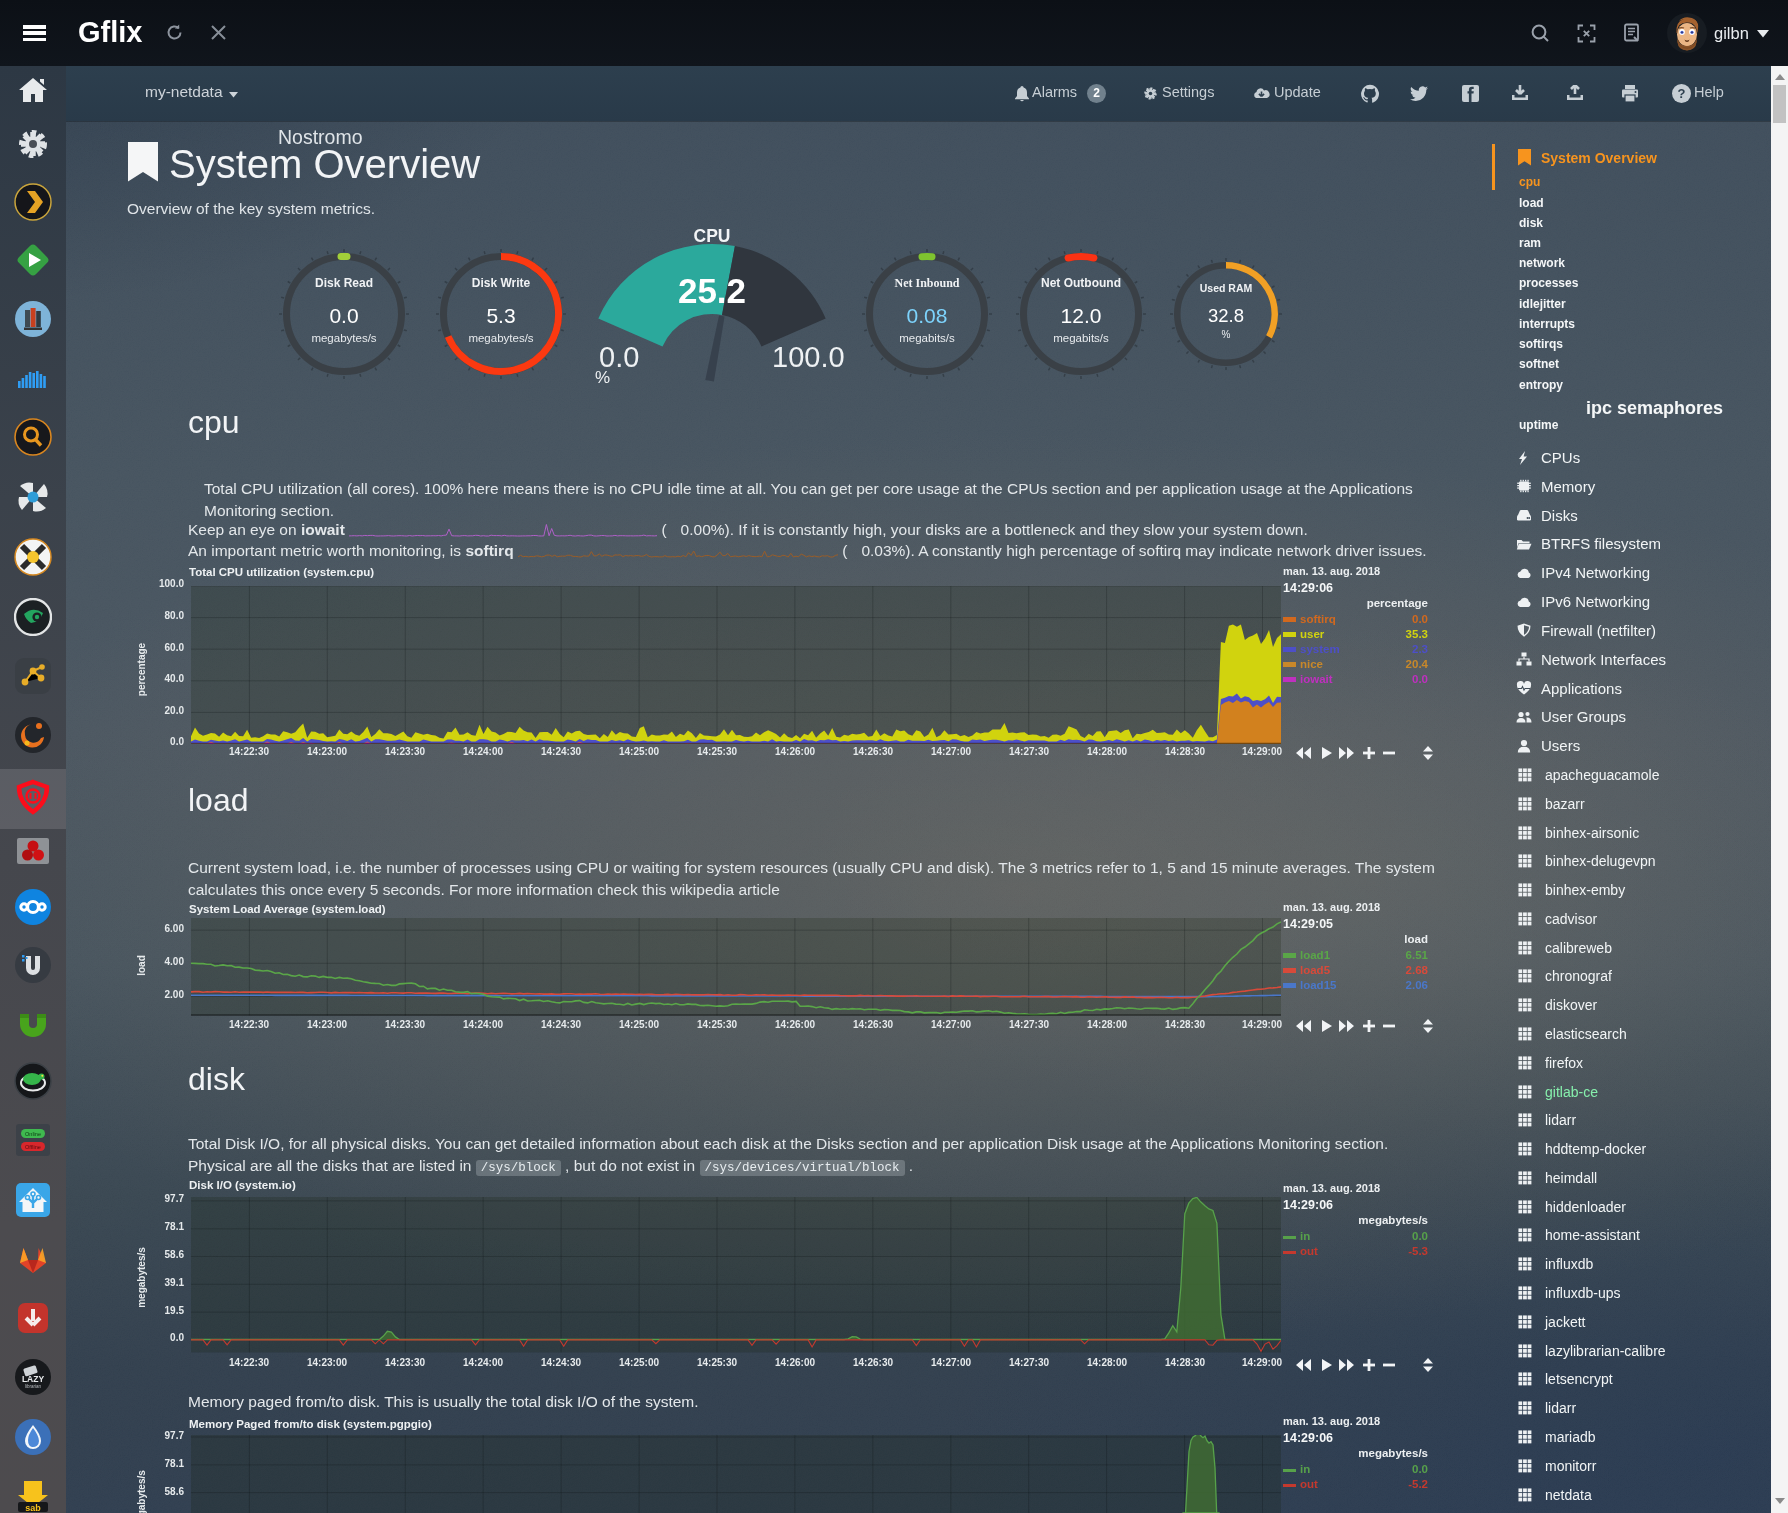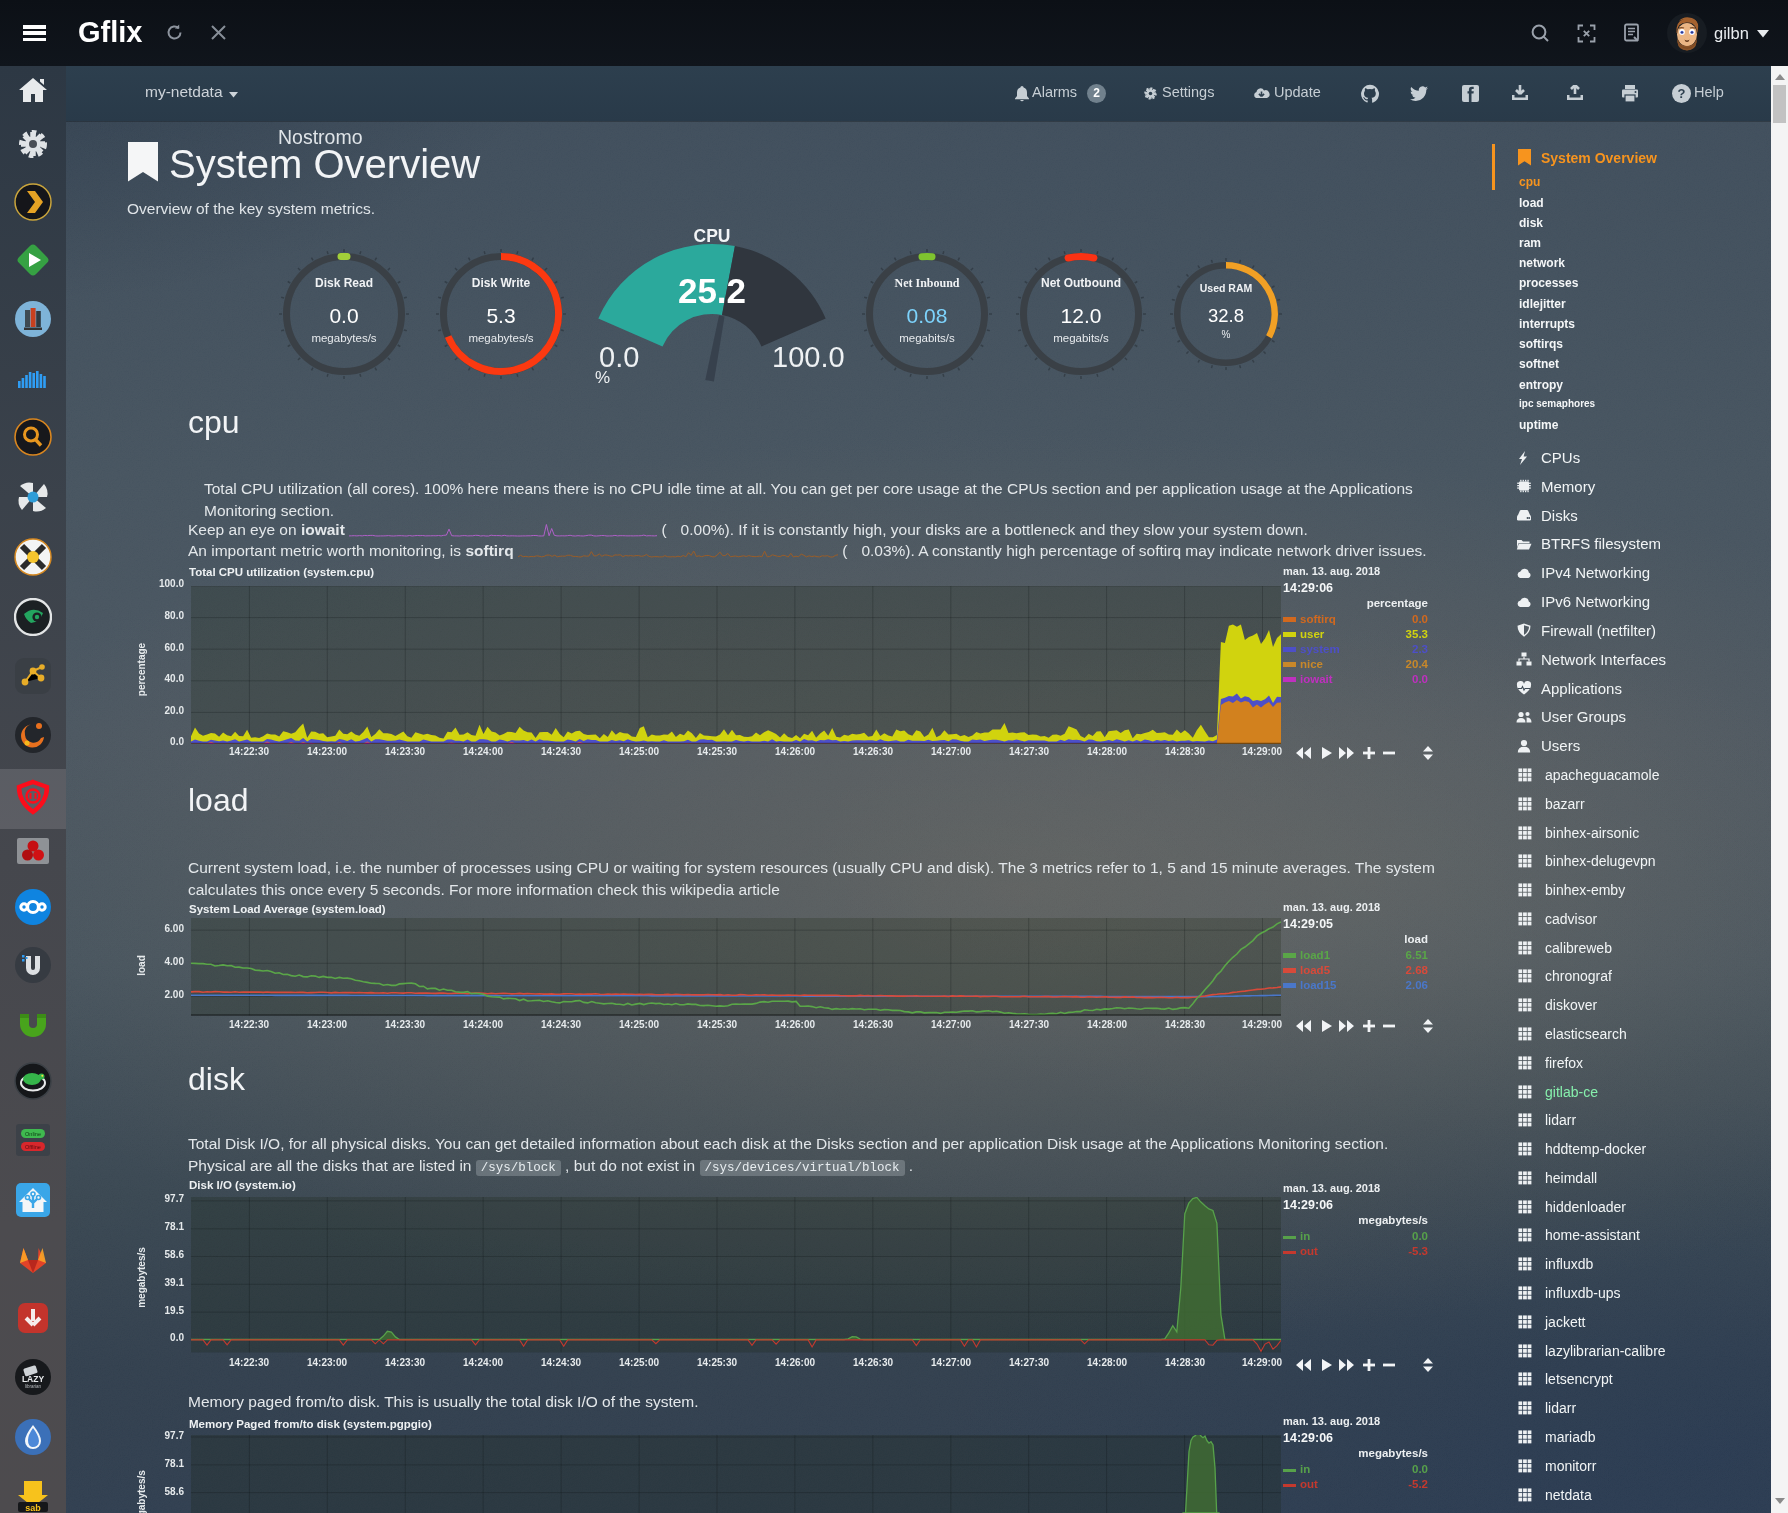--- a/index.html
+++ b/index.html
@@ -754,21 +754,21 @@
 <div class="abs" style="left:1519px;top:195.5px;font-size:12px;font-weight:bold;color:#f5f7f8;">load</div>
 <div class="abs" style="left:1519px;top:215.5px;font-size:12px;font-weight:bold;color:#f5f7f8;">disk</div>
 <div class="abs" style="left:1519px;top:235.8px;font-size:12px;font-weight:bold;color:#f5f7f8;">ram</div>
 <div class="abs" style="left:1519px;top:256px;font-size:12px;font-weight:bold;color:#f5f7f8;">network</div>
 <div class="abs" style="left:1519px;top:276.3px;font-size:12px;font-weight:bold;color:#f5f7f8;">processes</div>
 <div class="abs" style="left:1519px;top:296.5px;font-size:12px;font-weight:bold;color:#f5f7f8;">idlejitter</div>
 <div class="abs" style="left:1519px;top:316.8px;font-size:12px;font-weight:bold;color:#f5f7f8;">interrupts</div>
 <div class="abs" style="left:1519px;top:337px;font-size:12px;font-weight:bold;color:#f5f7f8;">softirqs</div>
 <div class="abs" style="left:1519px;top:357.3px;font-size:12px;font-weight:bold;color:#f5f7f8;">softnet</div>
 <div class="abs" style="left:1519px;top:377.5px;font-size:12px;font-weight:bold;color:#f5f7f8;">entropy</div>
-<div class="abs" style="left:1519px;top:397.8px;font-size:10px;font-weight:bold;color:#f5f7f8;">ipc semaphores</div>
+<div class="abs" style="left:1586px;top:397.8px;font-size:18px;font-weight:bold;color:#f5f7f8;">ipc semaphores</div>
 <div class="abs" style="left:1519px;top:418px;font-size:12px;font-weight:bold;color:#f5f7f8;">uptime</div>
 <svg class="abs" style="left:1516px;top:450.5px;" width="16" height="14" viewBox="0 0 16 14">
     <path d="M9 0 L3 8 h3 L4 14 L11 5.5 h-3.4 L9 0 Z" fill="#eef1f3"></path>
   </svg>
 <div class="abs" style="left:1541px;top:449.0px;font-size:15px;color:#f2f5f6;">CPUs</div>
 <svg class="abs" style="left:1516px;top:479px;" width="16" height="14" viewBox="0 0 16 14">
     <rect x="3" y="2.5" width="10" height="9" rx="1" fill="#eef1f3"></rect>
     <rect x="4.2" y="0.8" width="1.3" height="1.7" fill="#eef1f3"></rect>
     <rect x="6.6" y="0.8" width="1.3" height="1.7" fill="#eef1f3"></rect>
     <rect x="9.0" y="0.8" width="1.3" height="1.7" fill="#eef1f3"></rect>

